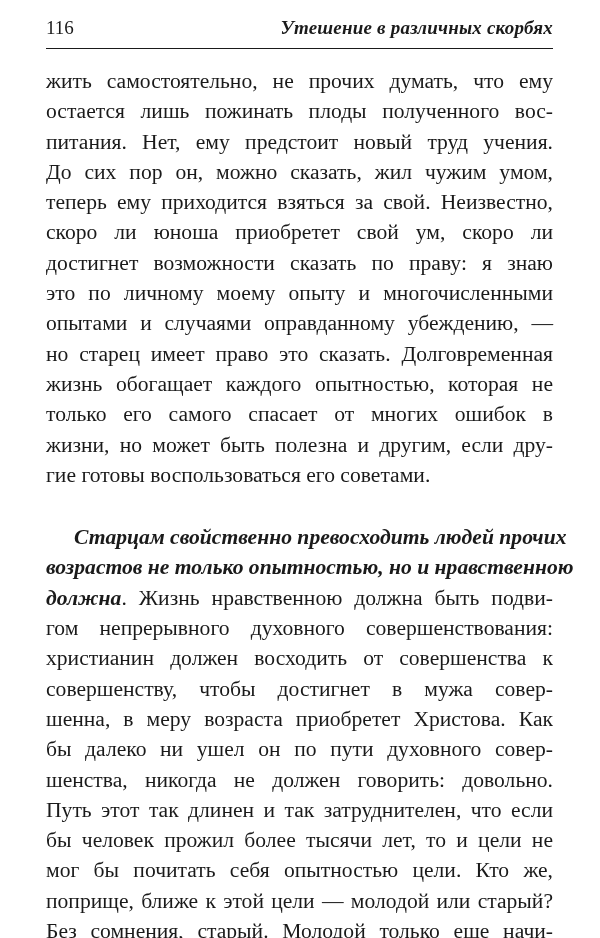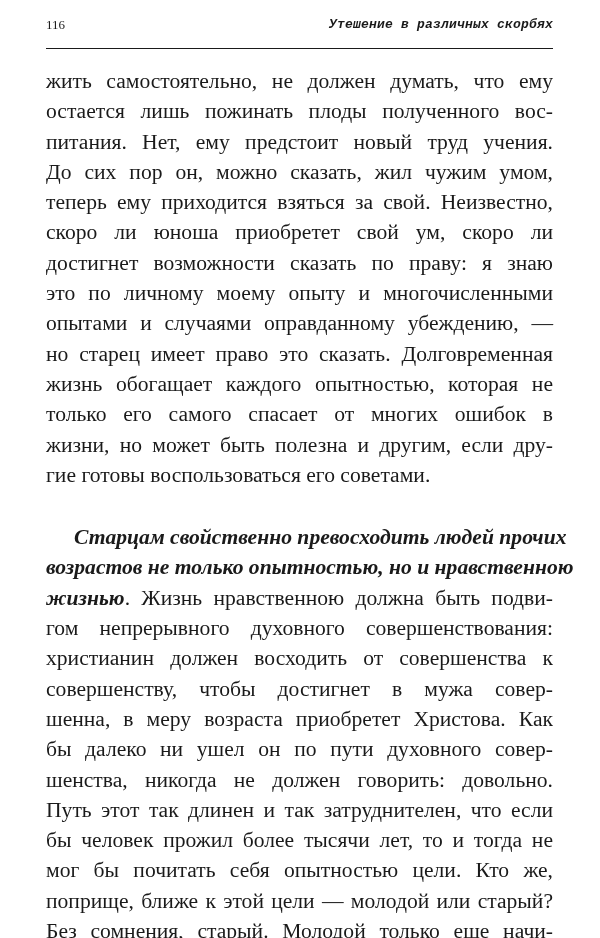--- a/index.html
+++ b/index.html
@@ -1,65 +1,65 @@
 <!DOCTYPE html>
 <html><head>
 <meta charset="utf-8">
 <style>
   html, body { margin: 0; padding: 0; background: #ffffff; }
   body { width: 600px; height: 938px; overflow: hidden; position: relative; color: #1a1a1a; }
   .page { position: absolute; left: 46px; top: 0; width: 507px; }
   .header { position: absolute; left: 0; top: 17px; width: 507px; height: 28px;
-            font-family: "Liberation Serif", serif; font-size: 13px; }
+            font-family: "Liberation Serif", serif; font-size: 19px; }
   .page-number { position: absolute; left: 0; top: 0; }
-  .running-title { position: absolute; right: 0; top: 0; font-style: italic; font-weight: bold; letter-spacing: 0.2px; font-family: Liberation Mono, monospace; }
+  .running-title { position: absolute; right: 0; top: 0; font-style: italic; font-weight: bold; letter-spacing: 0.2px; }
   .rule { position: absolute; left: 0; top: 48px; width: 507px; height: 0; border-top: 1.6px solid #1a1a1a; }
   .body-text { position: absolute; left: 0; top: 66px; width: 507px;
                font-family: "Liberation Serif", serif; font-size: 21.6px; line-height: 30.3px; }
   .line { display: block; white-space: nowrap; text-align: justify; text-align-last: justify; height: 30.3px; }
   .line.last { text-align-last: left; }
   .indent { padding-left: 28px; margin-top: 32px; }
   .em { font-style: italic; font-weight: bold; }
 </style>
 </head>
 <body>
 
 <div class="page">
   <div class="header">
     <span class="page-number">116</span>
     <span class="running-title">Утешение в различных скорбях</span>
   </div>
   <div class="rule"></div>
 
   <div class="body-text">
-    <span class="line">жить самостоятельно, не должен думать, что ему</span>
+    <span class="line">жить самостоятельно, не прочих думать, что ему</span>
     <span class="line">остается лишь пожинать плоды полученного вос-</span>
     <span class="line">питания. Нет, ему предстоит новый труд учения.</span>
     <span class="line">До сих пор он, можно сказать, жил чужим умом,</span>
     <span class="line">теперь ему приходится взяться за свой. Неизвестно,</span>
     <span class="line">скоро ли юноша приобретет свой ум, скоро ли</span>
     <span class="line">достигнет возможности сказать по праву: я знаю</span>
     <span class="line">это по личному моему опыту и многочисленными</span>
     <span class="line">опытами и случаями оправданному убеждению, —</span>
     <span class="line">но старец имеет право это сказать. Долговременная</span>
     <span class="line">жизнь обогащает каждого опытностью, которая не</span>
     <span class="line">только его самого спасает от многих ошибок в</span>
     <span class="line">жизни, но может быть полезна и другим, если дру-</span>
     <span class="line last">гие готовы воспользоваться его советами.</span>
 
     <span class="line indent em">Старцам свойственно превосходить людей прочих</span>
     <span class="line em">возрастов не только опытностью, но и нравственною</span>
-    <span class="line"><span class="em">жизнью</span><span>. Жизнь нравственною должна быть подви-</span></span>
+    <span class="line"><span class="em">должна</span><span>. Жизнь нравственною должна быть подви-</span></span>
     <span class="line">гом непрерывного духовного совершенствования:</span>
     <span class="line">христианин должен восходить от совершенства к</span>
     <span class="line">совершенству, чтобы достигнет в мужа совер-</span>
     <span class="line">шенна, в меру возраста приобретет Христова. Как</span>
     <span class="line">бы далеко ни ушел он по пути духовного совер-</span>
     <span class="line">шенства, никогда не должен говорить: довольно.</span>
     <span class="line">Путь этот так длинен и так затруднителен, что если</span>
-    <span class="line">бы человек прожил более тысячи лет, то и тогда не</span>
+    <span class="line">бы человек прожил более тысячи лет, то и цели не</span>
     <span class="line">мог бы почитать себя опытностью цели. Кто же,</span>
     <span class="line">поприще, ближе к этой цели — молодой или старый?</span>
     <span class="line">Без сомнения, старый. Молодой только еще начи-</span>
     <span class="line">нает духовное поприще, а старый уже давно всту-</span>
 
   </div>
 </div>
 
 </body></html>

